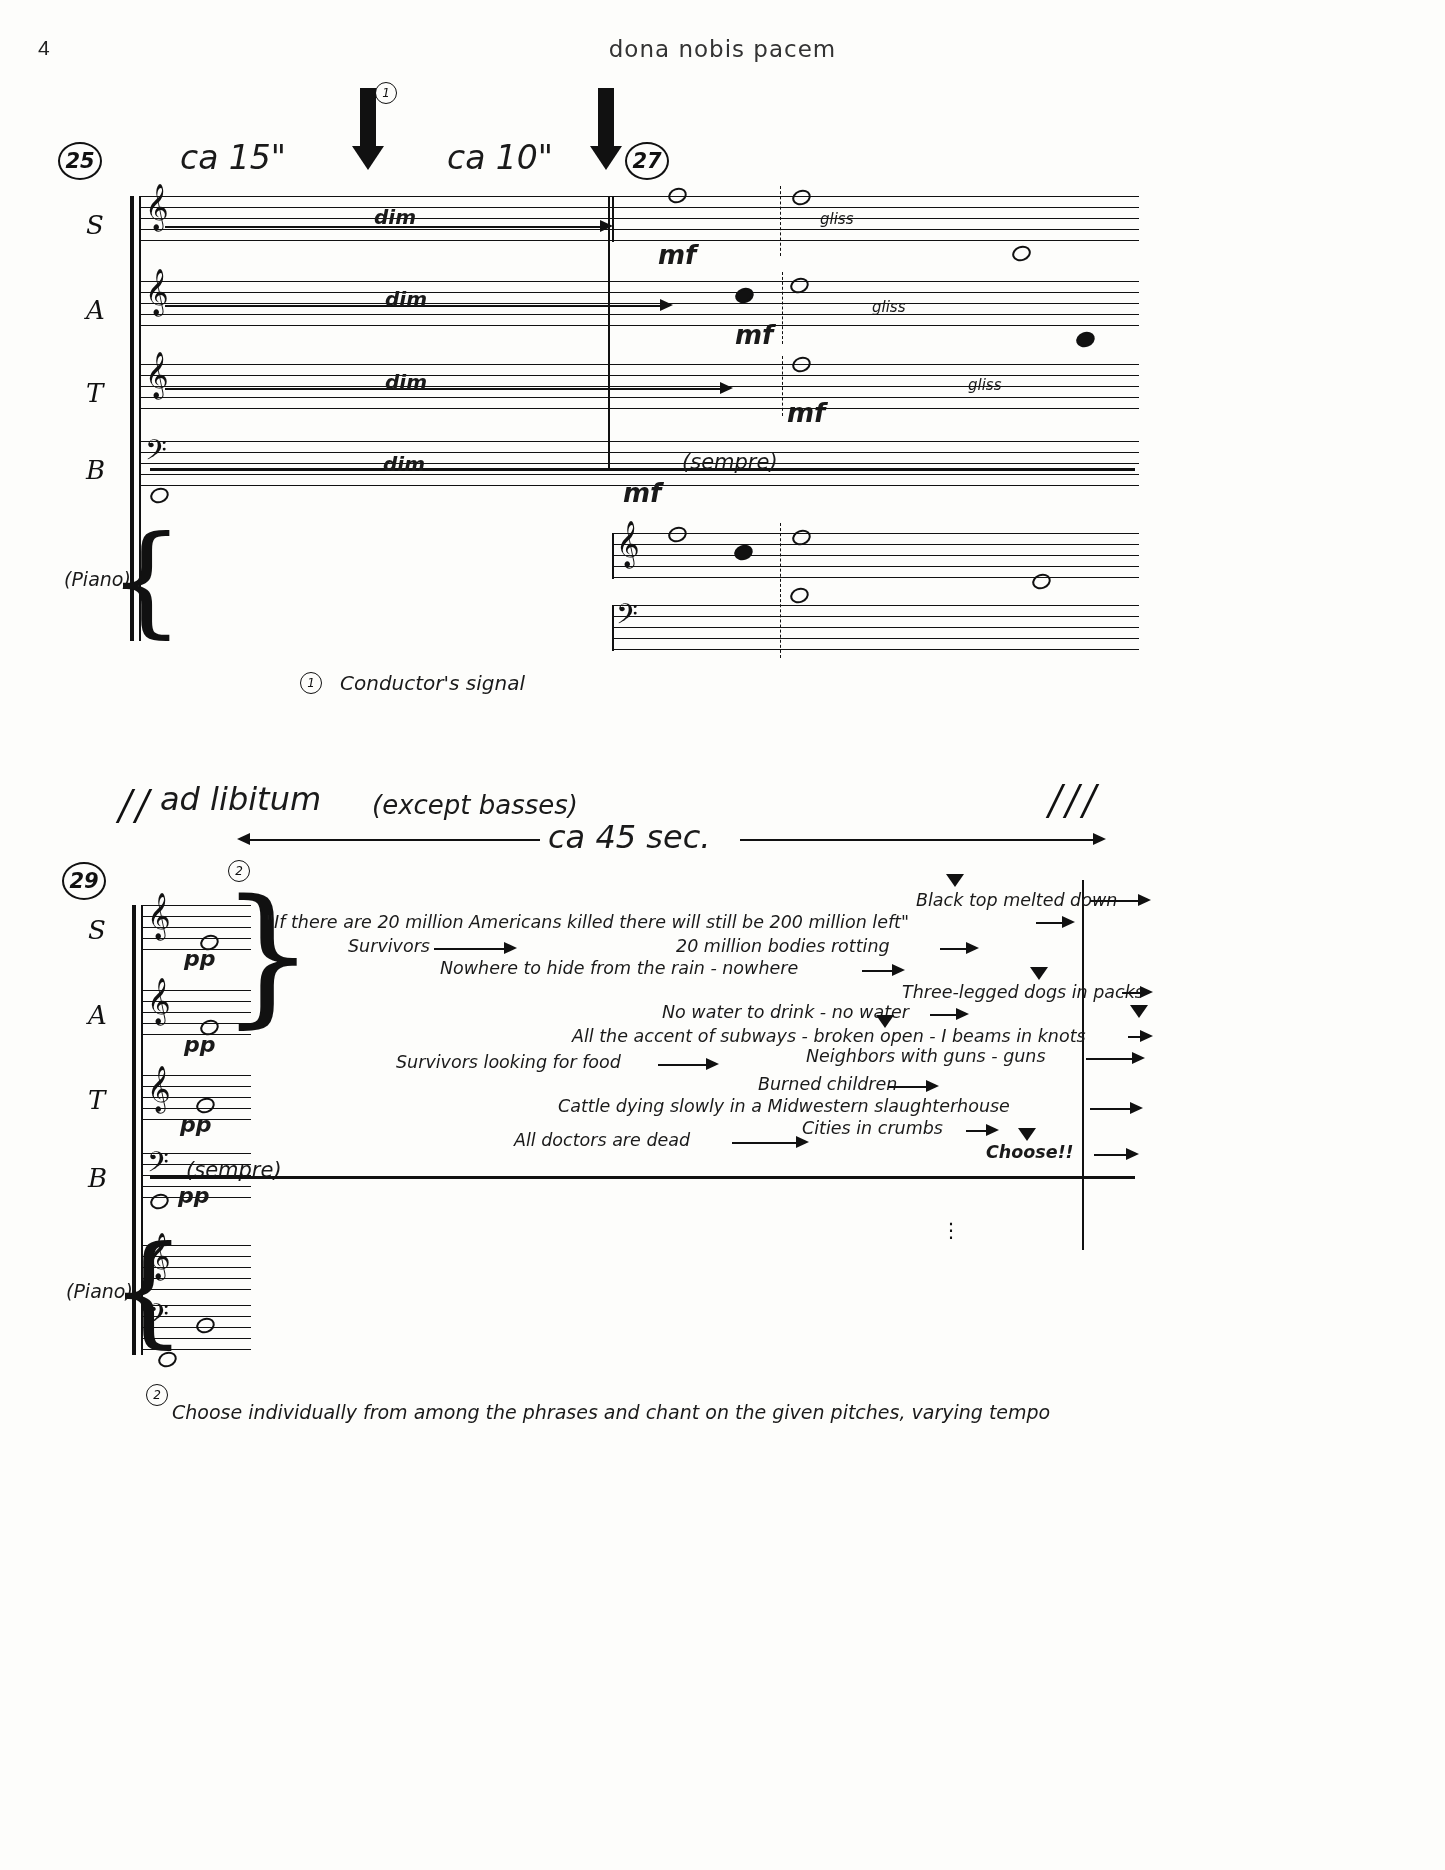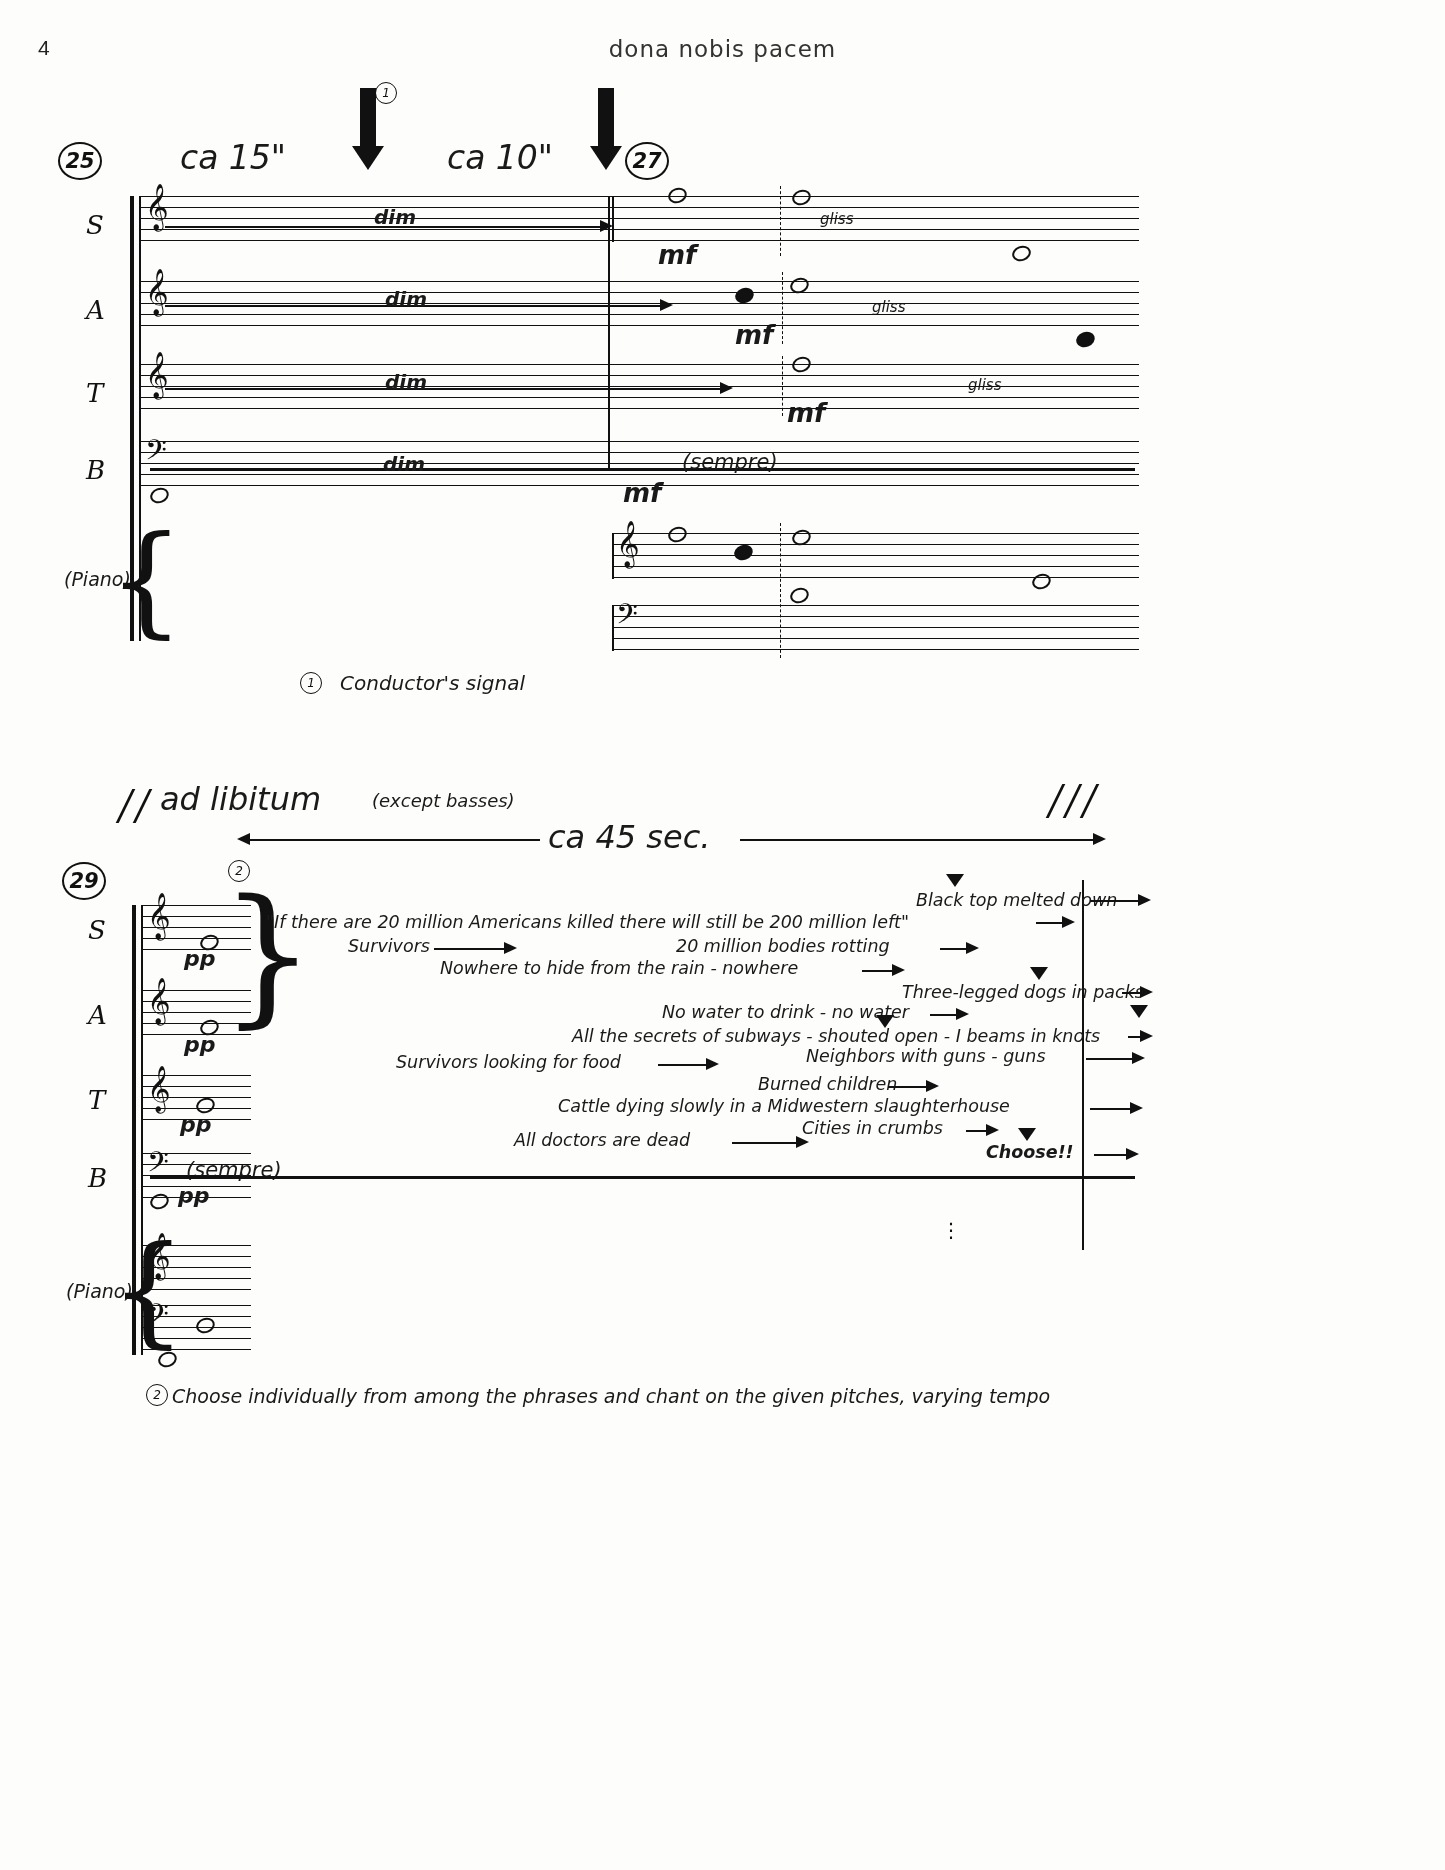--- a/index.html
+++ b/index.html
@@ -128,20 +128,21 @@
   .slashmark {
     position: absolute;
     width: 2.6px; height: 34px;
     background: #111;
     transform: skewX(-26deg);
   }
   .footnote {
     font-size: 19px; font-style: italic;
     line-height: 1.55;
     white-space: nowrap;
+    margin-top: 16px;
   }
   .gliss { font-size: 15px; font-style: italic; }
   .clef { font-size: 40px; font-family: "DejaVu Serif", serif; line-height: 1; }
 </style>
 </head>
 <body>
 
 <div id="page">
 
   <div class="abs pageno">4</div>
@@ -249,21 +250,21 @@
   </div>
   <div class="abs hand" style="left:340px; top:671px; font-size:20px;">Conductor's signal</div>
 
   <div class="abs slashmark" style="left:124px; top:789px;"></div>
   <div class="abs slashmark" style="left:141px; top:789px;"></div>
   <div class="abs slashmark" style="left:1054px; top:784px;"></div>
   <div class="abs slashmark" style="left:1071px; top:784px;"></div>
   <div class="abs slashmark" style="left:1088px; top:784px;"></div>
 
   <div class="abs hand" style="left:160px; top:780px; font-size:32px;">ad libitum</div>
-  <div class="abs hand" style="left:372px; top:790px; font-size:18px;">(except basses)</div>
+  <div class="abs hand" style="left:372px; top:790px; font-size:26px;">(except basses)</div>
 
   <div class="abs phrase-arrow" style="left:250px; top:839px; width:290px; height:2px;"></div>
   <div class="abs arrowhead-left" style="left:237px; top:833px;"></div>
   <div class="abs hand" style="left:548px; top:818px; font-size:32px;">ca 45 sec.</div>
   <div class="abs phrase-arrow" style="left:740px; top:839px; width:355px; height:2px;"></div>
   <div class="abs arrowhead" style="left:1093px; top:833px;"></div>
 
   <div class="abs" style="left:62px; top:862px;">
     <div class="circnum">29</div>
   </div>
@@ -342,21 +343,21 @@
   <div class="abs tri" style="left:1030px; top:967px;"></div>
   <div class="abs hand phrase" style="left:902px; top:982px;">Three-legged dogs in packs</div>
   <div class="abs phrase-arrow" style="left:1122px; top:992px; width:20px;"></div>
   <div class="abs arrowhead" style="left:1140px; top:986px;"></div>
 
   <div class="abs hand phrase" style="left:662px; top:1002px;">No water to drink - no water</div>
   <div class="abs phrase-arrow" style="left:930px; top:1014px; width:28px;"></div>
   <div class="abs arrowhead" style="left:956px; top:1008px;"></div>
   <div class="abs tri" style="left:876px; top:1015px;"></div>
 
-  <div class="abs hand phrase" style="left:572px; top:1026px;">All the secrets of subways - shouted open - I beams in knots</div>
+  <div class="abs hand phrase" style="left:572px; top:1026px;">All the accent of subways - broken open - I beams in knots</div>
   <div class="abs phrase-arrow" style="left:1128px; top:1036px; width:14px;"></div>
   <div class="abs arrowhead" style="left:1140px; top:1030px;"></div>
   <div class="abs tri" style="left:1130px; top:1005px;"></div>
 
   <div class="abs hand phrase" style="left:396px; top:1052px;">Survivors looking for food</div>
   <div class="abs phrase-arrow" style="left:658px; top:1064px; width:50px;"></div>
   <div class="abs arrowhead" style="left:706px; top:1058px;"></div>
 
   <div class="abs hand phrase" style="left:806px; top:1046px;">Neighbors with guns - guns</div>
   <div class="abs phrase-arrow" style="left:1086px; top:1058px; width:48px;"></div>

